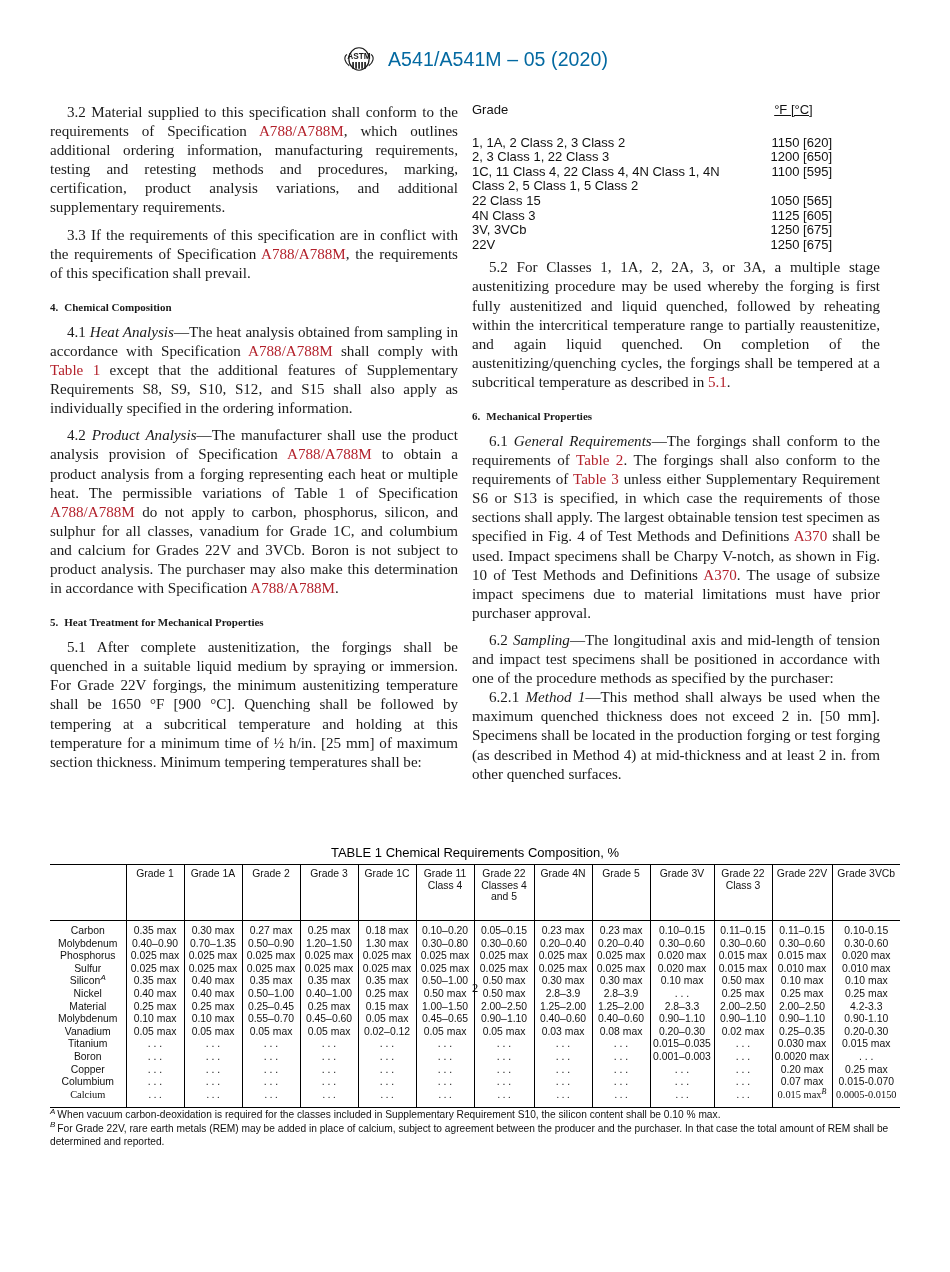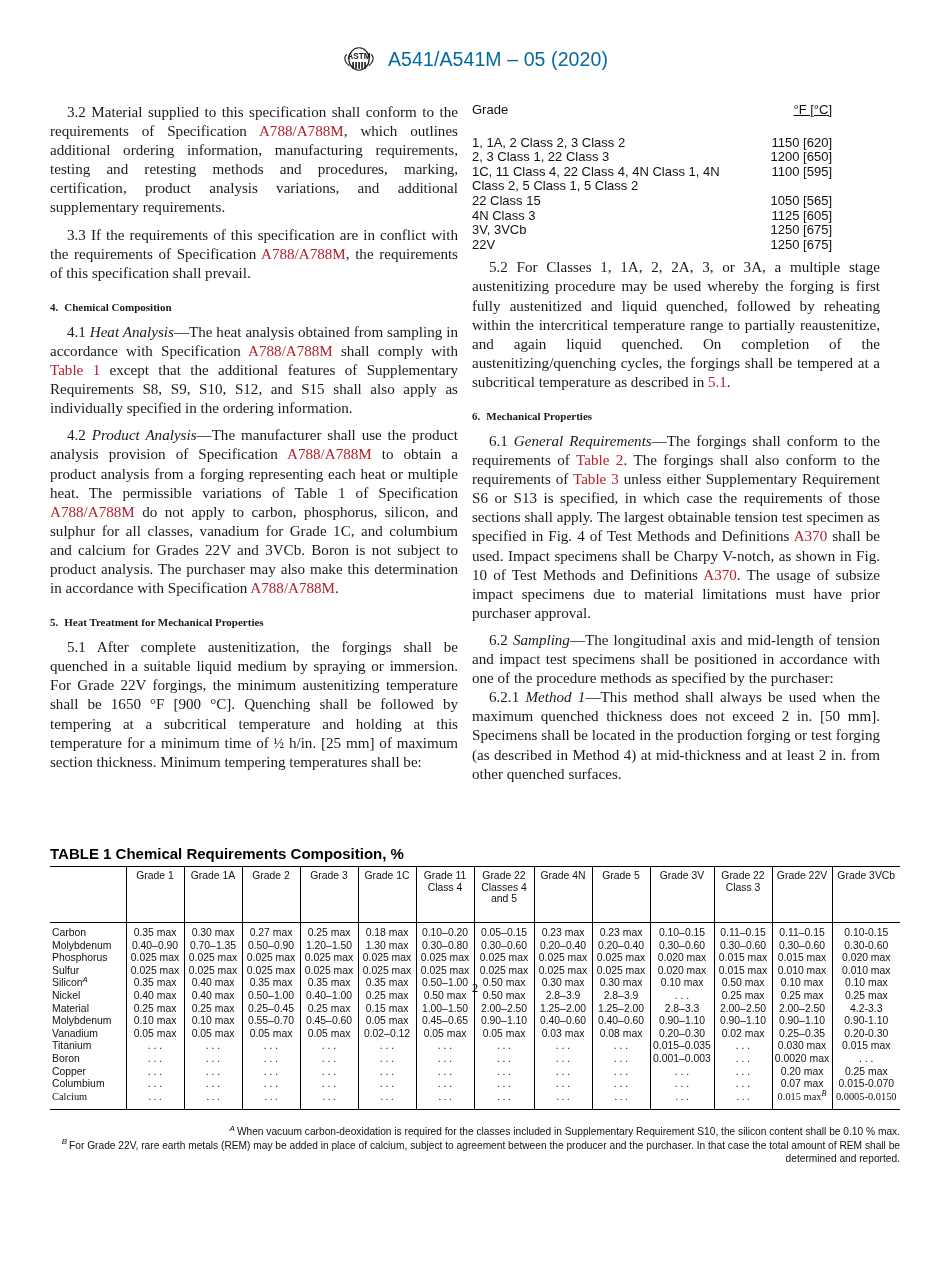--- a/index.html
+++ b/index.html
@@ -92,43 +92,44 @@
     color: #111;
     width: 100%;
     border-collapse: collapse;
     margin-bottom: 6px;
   }
   .temp-table th {
     text-align: left;
     font-weight: normal;
     padding: 0 0 18px 0;
   }
-  .temp-table th.right { text-align: right; padding-right: 48px; text-decoration: underline;}
+  .temp-table th.right { text-align: center; padding-right: 48px; text-decoration: underline;}
   .temp-table td {
     padding: 0;
     vertical-align: top;
     white-space: nowrap;
   }
   .temp-table td.val {
     text-align: right;
     padding-right: 48px;
     white-space: nowrap;
   }
 
   
   .table-wrap {
     position: absolute;
     left: 50px;
     top: 845px;
     width: 850px;
   }
   .table-caption {
     font-family: "Liberation Sans", "DejaVu Sans", sans-serif;
-    font-weight: bold;
-    font-size: 15px;
+    font-weight: normal;
+    font-size: 13px;
+    text-align: center;
     margin-bottom: 4px;
     color: #000;
   }
   table.main {
     border-collapse: collapse;
     width: 850px;
     font-family: "Liberation Sans", "DejaVu Sans", sans-serif;
     font-size: 10.4px;
     color: #111;
     table-layout: fixed;
@@ -150,44 +151,43 @@
     border-bottom: 1px solid #000;
   }
   table.main tbody td {
     text-align: center;
     padding: 0px 2px;
     line-height: 12.6px;
     border-left: 1px solid #000;
     white-space: nowrap;
   }
   table.main tbody td.rowlabel {
-    text-align: left;
+    text-align: center;
     border-left: none;
     padding-left: 2px;
     white-space: nowrap;
   }
   table.main tbody tr:first-child td { padding-top: 4px; }
   table.main tbody tr:last-child td { padding-bottom: 6px; font-family: Liberation Serif, serif; }
   table.main tbody { border-bottom: 1.6px solid #000; }
   sup.fn {
     font-size: 8px;
     font-style: italic;
     vertical-align: super;
     line-height: 0;
   }
   .two-line { white-space: normal; line-height: 11.8px; }
 
   .footnotes {
     font-family: "Liberation Sans", "DejaVu Sans", sans-serif;
     font-size: 10.2px;
     line-height: 13.2px;
     color: #111;
-    margin-top: 15px;
+    margin-top: 0;
     width: 850px;
-    text-align: right;
   }
   .footnotes div { margin-bottom: 0px; }
   .footnotes sup {
     font-size: 8px;
     font-style: italic;
     vertical-align: super;
     line-height: 0;
     margin-right: 2px;
   }
 

